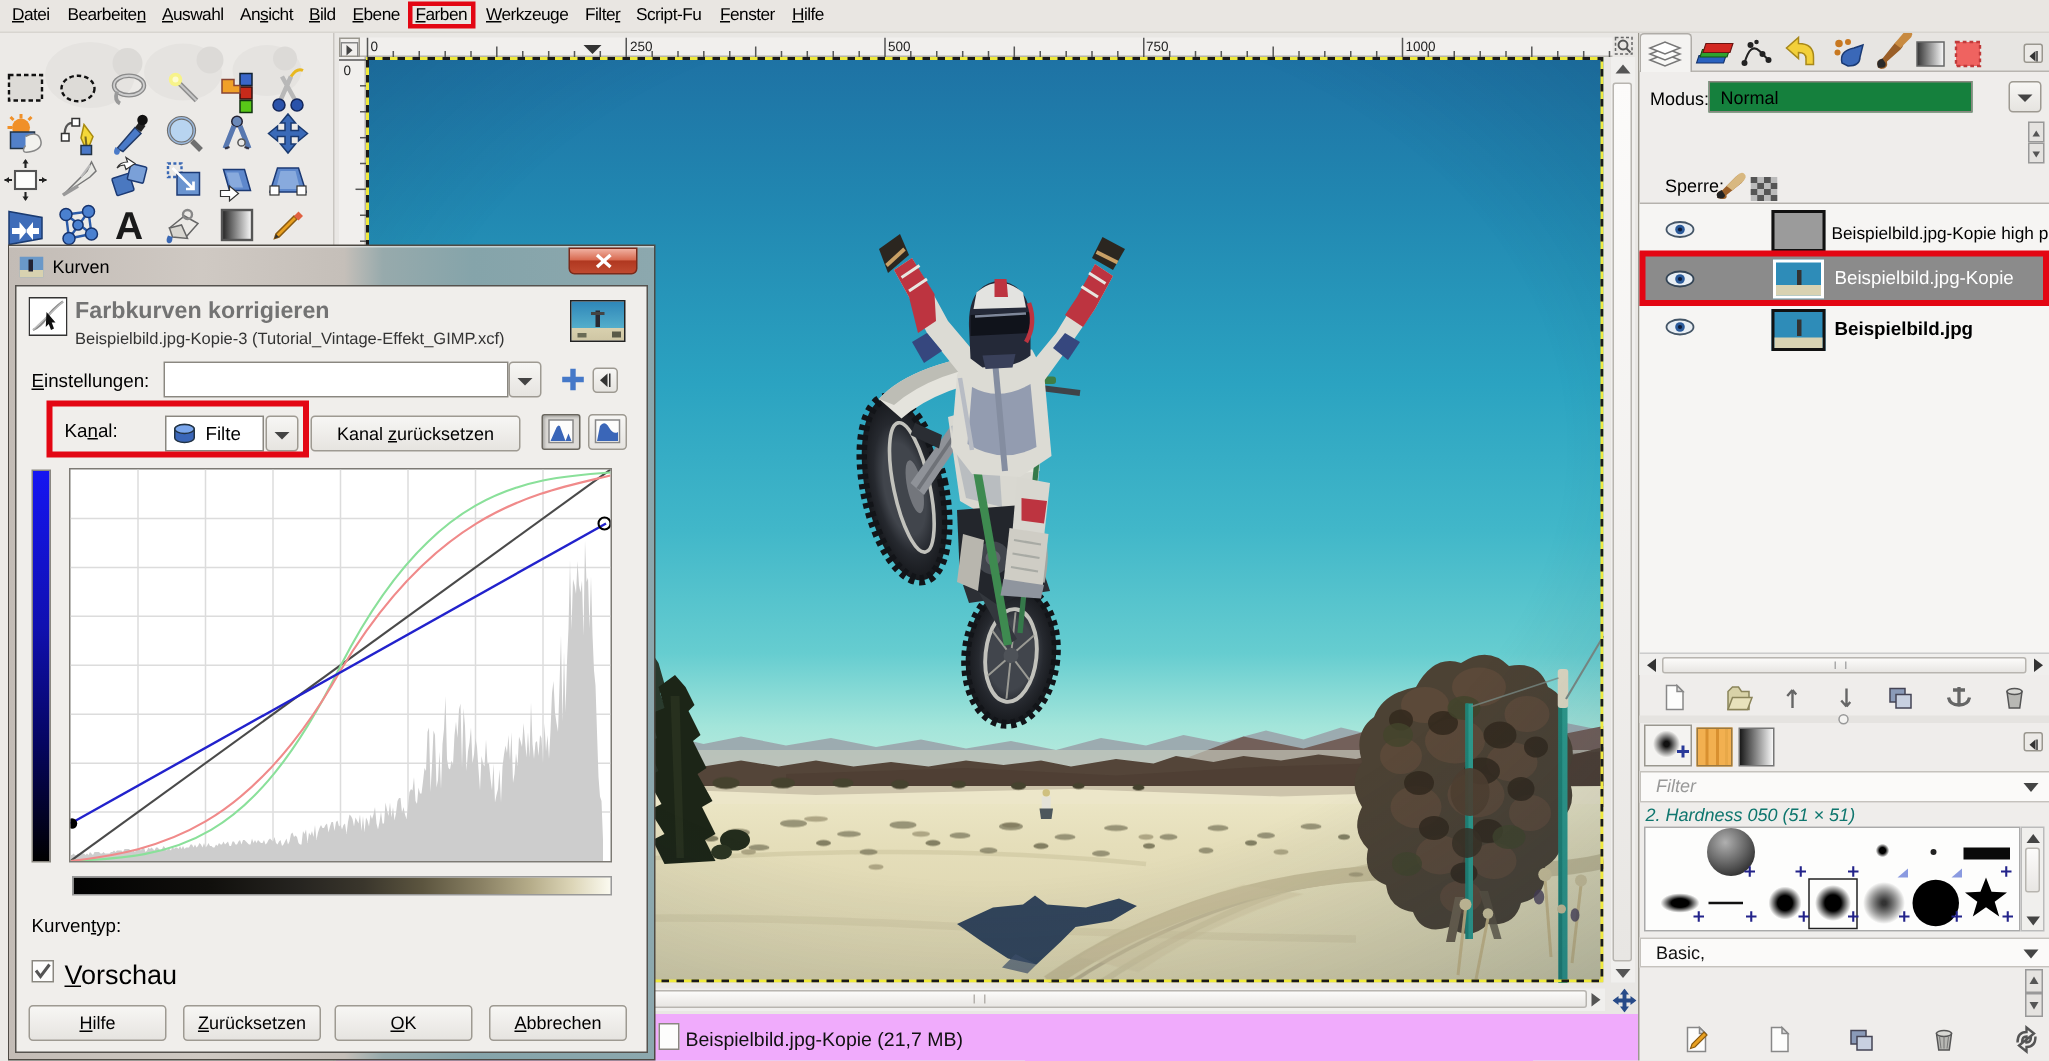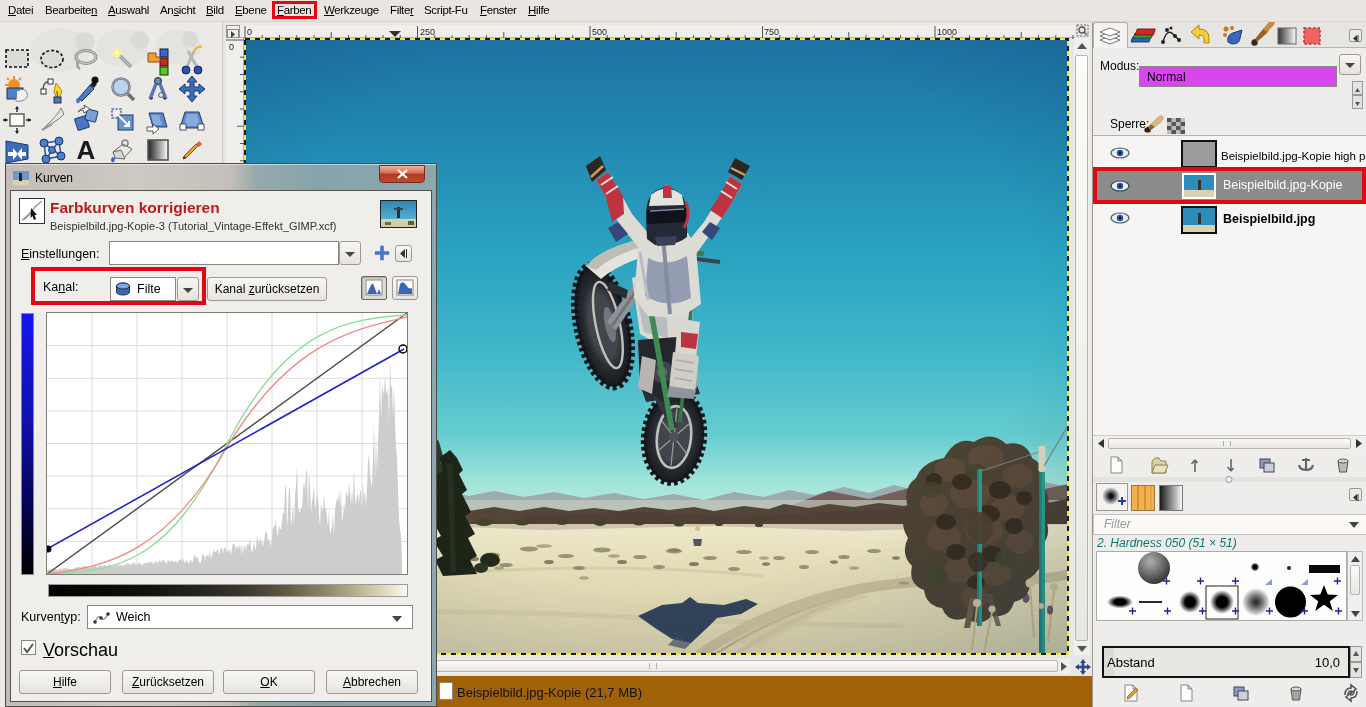--- a/index.html
+++ b/index.html
@@ -14,21 +14,21 @@
 
 #hruler { left:240px; top:25px; width:835px; height:13px; background:#f1efed; border-bottom:1px solid #b5b2ad;}
 #vruler { left:226px; top:38px; width:18px; height:638px; background:#f1efed; border-right:1px solid #b5b2ad;}
 #rulbtn { left:226px; top:25px; width:14px; height:13px; background:#f1efed; border:1px solid #9a978f; }
 
 #canvas { left:244px; top:38px; width:825px; height:617px; }
 
 .sb { background:#f0efed; }
 .sbthumb { background:linear-gradient(to bottom,#fcfbfa,#e8e6e3); border:1px solid #b8b5b0; border-radius:2px;}
 
-#statusbar { left:224px; top:676px; width:868px; height:31px; background:#a16207; }
+#statusbar { left:224px; top:676px; width:868px; height:31px; background:#f0abfc; }
 
 #rpanel { left:1092px; top:22px; width:274px; height:685px; background:#efedeb; border-left:1px solid #9b988f; }
 
 #dialog { left:5px; top:163px; width:432px; height:544px; }
 .btn { background:linear-gradient(to bottom,#f7f6f4,#e6e4e0); border:1px solid #9e9a92; border-radius:3px; font-size:12px; color:#000; text-align:center; }
 .redbox { border:4px solid #e30613; position:absolute; }
 u { text-decoration:underline; }
 </style>
 </head>
 <body>
@@ -702,21 +702,21 @@
         </linearGradient>
       </defs>
   </svg>
 
   <div class="abs" style="left:256px;top:7px;width:13px;height:13px;background:#eceae7;border:1px solid #9a978f;border-radius:2px"><svg width="11" height="11">
         <path d="M7,2 L3,5.5 L7,9 z" fill="#333"></path>
         <line x1="8" y1="2" x2="8" y2="9" stroke="#333"></line>
       </svg></div>
 
   <span class="abs" style="left:7px;top:37px;font-size:12px">Modus:</span>
-  <div class="abs" style="left:46px;top:44px;width:198px;height:21px;background:#d946ef;border:1px solid #8a8780">
+  <div class="abs" style="left:46px;top:32px;width:176px;height:21px;background:#15803d;border:1px solid #8a8780">
       <span style="position:absolute;left:7px;top:3px;font-size:12px">Normal</span>
     </div>
   <div class="abs btn" style="left:246px;top:32px;width:22px;height:21px"><svg width="20" height="19">
         <path d="M5,8 L10,13 L15,8 z" fill="#444"></path>
       </svg></div>
 
   <div class="abs" style="left:259px;top:59px;width:11px;height:14px;background:#e5e3e0;border:1px solid #999"><svg width="9" height="12">
         <path d="M2,8 L4.5,4 L7,8 z" fill="#555"></path>
       </svg></div>
   <div class="abs" style="left:259px;top:73px;width:11px;height:14px;background:#e5e3e0;border:1px solid #999"><svg width="9" height="12">
@@ -902,26 +902,27 @@
   <div class="abs sb" style="left:254px;top:529px;width:16px;height:70px;border:1px solid #bbb">
     <svg class="abs" style="left:2px;top:2px" width="11" height="10">
         <path d="M5.5,2 L10,8 L1,8 z" fill="#444"></path>
       </svg>
     <div class="abs sbthumb" style="left:2px;top:13px;width:10px;height:30px"></div>
     <svg class="abs" style="left:2px;top:57px" width="11" height="10">
         <path d="M5.5,8 L10,2 L1,2 z" fill="#444"></path>
       </svg>
   </div>
 
-
-  <div class="abs" style="left:9px;top:624px;width:248px;height:32px;background:#e9e7e4;border:2px solid #111">
-    <div style="position:absolute;left:0;top:0;width:10px;height:28px;background:#dcdad6"></div>
-    <span style="position:absolute;left:3px;top:7px;font-size:13px">Abstand</span>
-    <span style="position:absolute;right:8px;top:7px;font-size:13px">10,0</span>
-  </div>
+  <div class="abs" style="left:0px;top:603px;width:274px;height:20px;background:#fbfaf9;border:1px solid #c5c2bd">
+    <span style="position:absolute;left:10px;top:2px;font-size:12px;color:#111">Basic,</span>
+    <svg style="position:absolute;right:6px;top:6px" width="12" height="9">
+        <path d="M1,1 L6,7 L11,1 z" fill="#444"></path>
+      </svg>
+  </div>
+
   <div class="abs" style="left:257px;top:624px;width:12px;height:16px;background:#e5e3e0;border:1px solid #999"><svg width="10" height="14">
         <path d="M2,9 L5,4 L8,9 z" fill="#555"></path>
       </svg></div>
   <div class="abs" style="left:257px;top:640px;width:12px;height:16px;background:#e5e3e0;border:1px solid #999"><svg width="10" height="14">
         <path d="M2,5 L5,10 L8,5 z" fill="#555"></path>
       </svg></div>
 
   <svg class="abs" style="left:0;top:661px" width="274" height="20">
     <g transform="translate(38,10)">
         <path d="M-6,-8 h8 l4,4 v12 h-12 z" fill="#fdfdfc" stroke="#888"></path>
@@ -971,21 +972,21 @@
   </div>
 
   <div class="abs" style="left:5px;top:27px;width:422px;height:512px;background:#f0eeeb;border:1px solid #55524e"></div>
 
   <svg class="abs" style="left:14px;top:35px" width="26" height="26">
     <rect x="0.5" y="0.5" width="25" height="25" fill="#fff" stroke="#333"></rect>
     <path d="M3,22 Q8,20 12,14 T23,3" stroke="#888" fill="none" stroke-width="1.5"></path>
     <path d="M3,22 L23,3" stroke="#bbb" stroke-width="1"></path>
     <path d="M12,10 l6,7 l-2.5,0 l1.5,4 l-2,1 l-1.5,-4 l-2,2 z" fill="#111"></path>
   </svg>
-  <span class="abs" style="left:45px;top:36px;font-size:15.5px;font-weight:bold;color:#b91c1c">Farbkurven korrigieren</span>
+  <span class="abs" style="left:45px;top:36px;font-size:15.5px;font-weight:bold;color:#737373">Farbkurven korrigieren</span>
   <span class="abs" style="left:45px;top:57px;font-size:11px;color:#333">Beispielbild.jpg-Kopie-3 (Tutorial_Vintage-Effekt_GIMP.xcf)</span>
   <div class="abs" style="left:375px;top:37px;width:37px;height:28px;border:1px solid #222;background:linear-gradient(to bottom,#2e86b8 0%,#54aecb 68%,#d8d0ae 69%,#cfc6a4 100%)">
     <div style="position:absolute;left:16px;top:6px;width:3px;height:11px;background:#2a2a33"></div>
     <div style="position:absolute;left:13px;top:7px;width:9px;height:2px;background:#444"></div>
     <div style="position:absolute;left:4px;top:21px;width:6px;height:3px;background:#6a6a55"></div>
     <div style="position:absolute;left:27px;top:20px;width:6px;height:4px;background:#5a5a48"></div>
   </div>
 
   <span class="abs" style="left:16px;top:84px;font-size:12.5px"><u>E</u>instellungen:</span>
   <div class="abs" style="left:104px;top:78px;width:230px;height:24px;background:#fff;border:1px solid #8a8780"></div>
@@ -1005,21 +1006,21 @@
     <svg style="position:absolute;left:4px;top:3px" width="17" height="17">
         <ellipse cx="8" cy="5" rx="6.5" ry="3" fill="#5a8ad8" stroke="#234"></ellipse>
         <path d="M1.5,5 v6 a6.5,3 0 0 0 13,0 v-6" fill="#3a66b8" stroke="#234"></path>
         <ellipse cx="8" cy="5" rx="6.5" ry="3" fill="#7aa6ec" stroke="#234"></ellipse>
       </svg>
     <span style="position:absolute;left:26px;top:4px;font-size:12.5px">Filte</span>
   </div>
   <div class="abs btn" style="left:172px;top:114px;width:22px;height:24px"><svg width="20" height="22">
         <path d="M5,10 L10,15 L15,10 z" fill="#444"></path>
       </svg></div>
-  <div class="abs btn" style="left:202px;top:114px;width:120px;height:24px;line-height:22px">Kanal <u>z</u>urücksetzen</div>
+  <div class="abs btn" style="left:202px;top:114px;width:140px;height:24px;line-height:22px">Kanal <u>z</u>urücksetzen</div>
   <div class="redbox" style="left:26px;top:104px;width:175px;height:38px"></div>
 
   <div class="abs" style="left:356px;top:113px;width:26px;height:24px;background:#dcdad6;border:1px solid #6a675f;border-radius:2px;box-shadow:inset 1px 1px 2px rgba(0,0,0,0.25)">
     <svg width="24" height="22">
         <rect x="4" y="3" width="16" height="15" fill="#fdfdfc" stroke="#888"></rect>
         <path d="M5,17 L9,8 Q11,5 12,9 L15,17 z M15,17 L17,12 L19,17 z" fill="#3a66b8"></path>
       </svg>
   </div>
   <div class="abs btn" style="left:387px;top:113px;width:26px;height:24px">
     <svg width="24" height="22">
@@ -1053,32 +1054,20 @@
     <path d="M0,261 C70,258 120,252 180,131 C240,14 300,6 360,2" stroke="#8ae09a" stroke-width="1.4" fill="none"></path>
     <path d="M0,261 C60,254 120,240 180,134 C245,26 310,16 360,4" stroke="#f08a8a" stroke-width="1.4" fill="none"></path>
     <line x1="0" y1="236" x2="357" y2="36" stroke="#2222cc" stroke-width="1.6"></line>
     <circle cx="1" cy="236" r="3.5" fill="#000"></circle>
     <circle cx="356" cy="36" r="4" fill="none" stroke="#000" stroke-width="1.4"></circle>
   </svg>
 
   <div class="abs" style="left:43px;top:421px;width:360px;height:13px;border:1px solid #999;background:linear-gradient(to right,#020202 0%,#100f0c 25%,#262420 42%,#3a362c 54%,#5c553f 65%,#8a8164 76%,#b5ac89 85%,#ddd6b8 93%,#fbfaf0 100%)"></div>
 
   <span class="abs" style="left:16px;top:447px;font-size:12.5px">Kurven<u>t</u>yp:</span>
-  <div class="abs" style="left:82px;top:442px;width:326px;height:24px;background:#fff;border:1px solid #8a8780">
-    <svg style="position:absolute;left:5px;top:4px" width="18" height="16">
-        <path d="M2,12 Q5,4 8,8 T15,4" stroke="#888" fill="none" stroke-width="1.3"></path>
-        <circle cx="2" cy="12" r="1.8" fill="#333"></circle>
-        <circle cx="8" cy="8" r="1.8" fill="#333"></circle>
-        <circle cx="15" cy="4" r="1.8" fill="#333"></circle>
-      </svg>
-    <span style="position:absolute;left:28px;top:4px;font-size:12.5px">Weich</span>
-    <svg style="position:absolute;right:8px;top:8px" width="14" height="10">
-        <path d="M2,2 L7,8 L12,2 z" fill="#444"></path>
-      </svg>
-  </div>
 
   <div class="abs" style="left:16px;top:477px;width:15px;height:15px;background:#fdfdfc;border:1px solid #8a8780">
     <svg width="13" height="13">
         <path d="M2,6 L5,10 L11,2" stroke="#555" stroke-width="2" fill="none"></path>
       </svg>
   </div>
   <span class="abs" style="left:38px;top:477px;font-size:18px"><u>V</u>orschau</span>
 
   <div class="abs btn" style="left:14px;top:507px;width:92px;height:24px;line-height:22px"><u>H</u>ilfe</div>
   <div class="abs btn" style="left:117px;top:507px;width:92px;height:24px;line-height:22px"><u>Z</u>urücksetzen</div>

